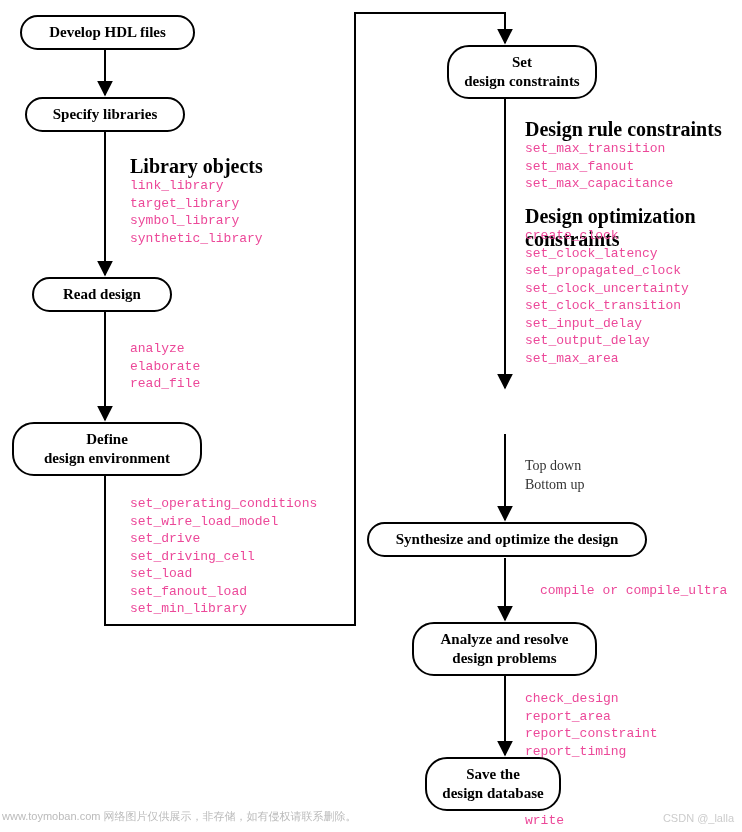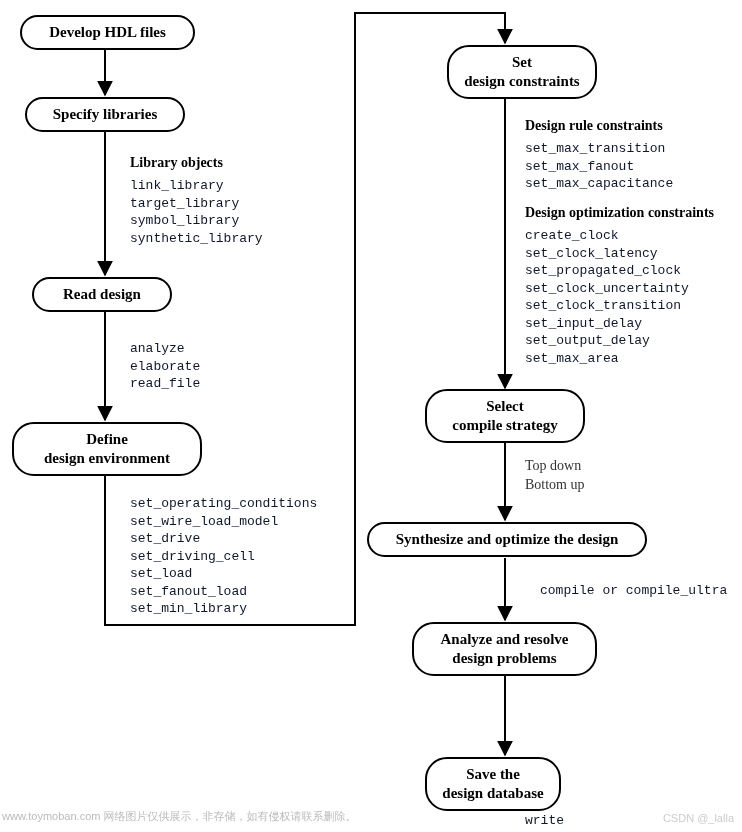--- a/index.html
+++ b/index.html
@@ -13,22 +13,22 @@
       display: flex;
       flex-direction: column;
       align-items: center;
       justify-content: center;
       text-align: center;
       font-weight: bold;
       font-size: 15px;
       line-height: 1.25;
       padding: 6px 14px;
     }
-    .heading { position: absolute; font-weight: bold; font-size: 14px; }
-    .list { position: absolute; font-family: "Courier New", monospace; font-size: 13px; line-height: 1.35; color: #0f172a; }
+    .heading { position: absolute; font-weight: bold; font-size: 20px; }
+    .list { position: absolute; font-family: "Courier New", monospace; font-size: 13px; line-height: 1.35; color: #ec4899; }
     .caption { position: absolute; font-family: "Times New Roman", serif; font-size: 14px; line-height: 1.35; color: #333; }
     .watermark { position: absolute; left: 2px; bottom: 8px; font-size: 11px; color: #bbb; font-family: sans-serif; }
     .csdn { position: absolute; right: 8px; bottom: 8px; font-size: 11px; color: #ccc; font-family: Liberation Sans, sans-serif; }
     svg.arrows { position: absolute; top: 0; left: 0; width: 742px; height: 832px; pointer-events: none; }
   </style>
 </head>
 <body>
 <div class="container">
 
 <svg class="arrows">
@@ -98,39 +98,39 @@
 <div class="heading" style="left:525px; top:205px;">Design optimization constraints</div>
 <div class="list" style="left:525px; top:227px; white-space:pre;">create_clock
 set_clock_latency
 set_propagated_clock
 set_clock_uncertainty
 set_clock_transition
 set_input_delay
 set_output_delay
 set_max_area</div>
 
-<div class="node" style="left:425px; top:389px; width:160px;">
-  <span>Select</span>
-  <span>compile strategy</span>
-</div>
 
 <div class="caption" style="left:525px; top:457px; white-space:pre;">Top down
 Bottom up</div>
 
 <div class="node" style="left:367px; top:522px; width:280px;">
   <span>Synthesize and optimize the design</span>
 </div>
 
 <div class="list" style="left:540px; top:582px;">compile or compile_ultra</div>
 
 <div class="node" style="left:412px; top:622px; width:185px;">
   <span>Analyze and resolve</span>
   <span>design problems</span>
 </div>
 
+<div class="list" style="left:525px; top:690px; white-space:pre;">check_design
+report_area
+report_constraint
+report_timing</div>
 
 <div class="node" style="left:425px; top:757px; width:136px;">
   <span>Save the</span>
   <span>design database</span>
 </div>
 
 <div class="list" style="left:525px; top:812px;">write</div>
 
 <div class="watermark">www.toymoban.com 网络图片仅供展示，非存储，如有侵权请联系删除。</div>
 <div class="csdn">CSDN @_lalla</div>

